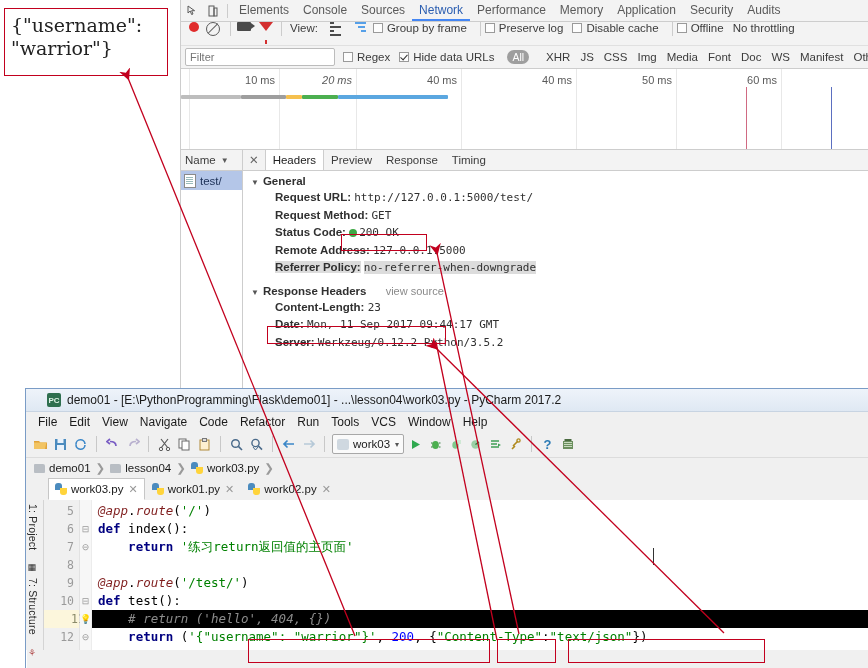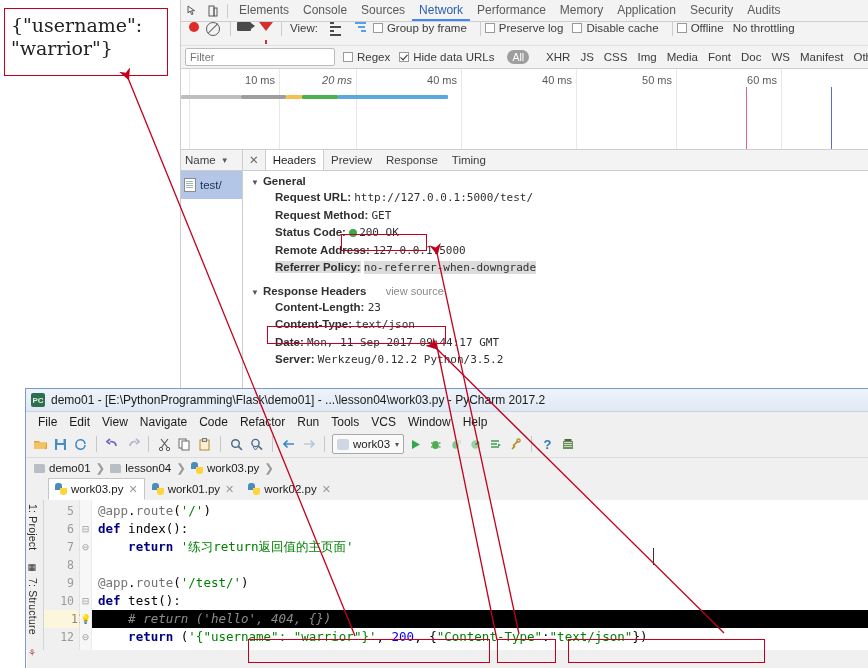--- a/index.html
+++ b/index.html
@@ -46,40 +46,40 @@
   .tl-grid{position:absolute;top:0;bottom:0;width:1px;background:#e8e8e8;}
   .tl-lbl{position:absolute;top:5px;font-size:11px;color:#5a5a5a;transform:translateX(-100%);padding-right:4px;}
   .tl-evt{position:absolute;top:18px;bottom:0;width:1px;}
   .bar-seg{position:absolute;height:4px;top:26px;border-radius:1px;}
 
   
   #dt-body{display:flex;height:calc(400px - 21px - 23px - 22px - 80px);}
   #dt-names{width:62px;border-right:1px solid #cdcdcd;box-sizing:border-box;}
   .names-head{height:20px;display:flex;align-items:center;border-bottom:1px solid #cdcdcd;background:#f3f3f3;font-size:11.5px;color:#3c3c3c;padding-left:4px;}
   .caret-dn{margin-left:5px;font-size:8px;color:#5a5a5a;}
-  .row-sel{height:28px;display:flex;align-items:center;background:#b4c6e8;font-size:11.5px;color:#1b2f55;padding-left:3px;}
+  .row-sel{height:19px;display:flex;align-items:center;background:#b4c6e8;font-size:11.5px;color:#1b2f55;padding-left:3px;}
   .doc-ico{width:10px;height:12px;background:#fff;border:1px solid #8a8a8a;margin-right:4px;position:relative;}
   .doc-ico:after{content:"";position:absolute;left:1px;top:2px;width:7px;height:1px;box-shadow:0 2px 0 #9bb,0 4px 0 #9bb,0 6px 0 #9bb;background:#9bb;}
   #dt-detail{flex:1;overflow:hidden;background:#fff;}
   .dsec-tabs{height:20px;display:flex;align-items:center;border-bottom:1px solid #cdcdcd;background:#f3f3f3;font-size:11.5px;color:#3c3c3c;}
   .xbtn{padding:0 6px;color:#666;}
   .dtab{padding:0 7px;line-height:20px;height:20px;}
   .dtab.sel{background:#fff;border-left:1px solid #cdcdcd;border-right:1px solid #cdcdcd;box-sizing:border-box;color:#222;text-align:right;}
   .grp-title{font-weight:bold;font-size:11.5px;color:#303030;padding:4px 0 2px 8px;}
   .tri{display:inline-block;margin-right:4px;font-size:8px;color:#555;}
   .hdr-row{padding-left:32px;font-size:11.5px;line-height:16.5px;color:#303030;}
   .hdr-k{font-weight:bold;}
   .hdr-v{font-family:"DejaVu Sans Mono", monospace;font-size:11px;color:#303030;margin-top:24px;}
   .hl-grey{background:#dcdcdc;}
   .viewsrc{color:#8a8a8a;font-weight:normal;font-size:11px;margin-left:16px;}
   .greendot{display:inline-block;width:8px;height:8px;border-radius:50%;background:#3ea845;vertical-align:-1px;margin-right:2px;}
 
   
   #pycharm{left:25px;top:388px;width:843px;height:280px;background:#f0f0f0;border:1px solid #7a9cc6;box-shadow:0 0 0 1px #ffffff inset;}
-  #pc-title{height:22px;background:linear-gradient(#eef3fa,#dfe8f3);display:flex;align-items:center;padding-left:5px;font-size:12px;color:#1a1a1a;border-bottom:1px solid #c8d4e2;}
+  #pc-title{height:22px;background:linear-gradient(#eef3fa,#dfe8f3);display:flex;align-items:center;padding-left:21px;font-size:12px;color:#1a1a1a;border-bottom:1px solid #c8d4e2;}
   .pcicon{width:14px;height:14px;background:#2f6f4f;color:#dff3e6;font-size:8px;font-weight:bold;display:flex;align-items:center;justify-content:center;margin-right:6px;border-radius:2px;font-family:"Liberation Sans",sans-serif;}
   #pc-menu{height:19px;display:flex;align-items:center;background:#f0f0f0;font-size:12px;color:#1a1a1a;padding-left:6px;}
   .mi{padding:0 6px;}
   #pc-toolbar{height:26px;display:flex;align-items:center;background:#f0f0f0;padding-left:6px;gap:3px;border-bottom:1px solid #dcdcdc;}
   .tbico{width:17px;height:17px;display:flex;align-items:center;justify-content:center;font-size:12px;}
   .tbdiv{width:1px;height:16px;background:#c8c8c8;margin:0 4px;}
   .runcfg{display:flex;align-items:center;height:18px;border:1px solid #a8a8a8;background:#fafafa;border-radius:2px;padding:0 4px;font-size:11.5px;color:#1a1a1a;}
   #pc-crumbs{height:20px;display:flex;align-items:center;background:#f0f0f0;font-size:11.5px;color:#1a1a1a;padding-left:8px;}
   .crumb{display:flex;align-items:center;}
   .crumb .sepc{margin:0 5px;color:#9a9a9a;}
@@ -96,21 +96,21 @@
   .vtab{position:absolute;left:1px;writing-mode:vertical-rl;font-size:10.5px;color:#2a2a2a;letter-spacing:0.2px;}
   #pc-gutter{width:36px;background:#f0f0f0;border-right:1px solid #e2e2e2;padding-top:2px;box-sizing:border-box;}
   .lnum{height:18px;line-height:18px;text-align:right;padding-right:5px;font-family:"DejaVu Sans Mono", monospace;font-size:11.5px;color:#9a9a9a;}
   .lnum.cur{background:#fcf6dc;color:#8a8a6a;padding-left:27px;}
   #pc-fold{width:12px;background:#f7f7f7;border-right:1px solid #ececec;padding-top:2px;box-sizing:border-box;}
   .fmark{height:18px;display:flex;align-items:center;justify-content:center;font-size:9px;color:#9a9a9a;}
   #pc-code{flex:1;padding-top:2px;position:relative;background:#fff;overflow:hidden;}
   .cline{height:18px;line-height:18px;font-family:"DejaVu Sans Mono", monospace;font-size:12.5px;white-space:pre;padding-left:6px;}
   .cline.cur{background:#000000;}
   .kw{color:#000080;font-weight:bold;}
-  .deco{color:#737373;}
+  .deco{color:#7f1d1d;font-style:italic;}
   .str{color:#008000;}
   .cmt{color:#8c8c8c;font-style:italic;}
   .num{color:#0000ff;}
   .plain{color:#000000;}
   .bulb{color:#e8b008;}
 
   
   .annot-box{position:absolute;border:1.4px solid #c2001e;background:transparent;box-sizing:border-box;}
   .annot-text{position:absolute;border:1.4px solid #c2001e;box-sizing:border-box;background:#fff;
     font-family:"DejaVu Serif", serif;font-size:19px;color:#222;line-height:23px;padding:5px 6px;}
@@ -279,24 +279,20 @@
 
       <div class="grp-title" style="padding-top:8px">
         <span class="tri">▼</span><span>Response Headers</span>
         <span class="viewsrc">view source</span>
       </div>
       <div class="hdr-row">
         <span class="hdr-k">Content-Length:</span>
         <span class="hdr-v">23</span>
       </div>
       <div class="hdr-row">
-        <span class="hdr-k">Content-Type:</span>
-        <span class="hdr-v">text/json</span>
-      </div>
-      <div class="hdr-row">
         <span class="hdr-k">Date:</span>
         <span class="hdr-v">Mon, 11 Sep 2017 09:44:17 GMT</span>
       </div>
       <div class="hdr-row">
         <span class="hdr-k">Server:</span>
         <span class="hdr-v">Werkzeug/0.12.2 Python/3.5.2</span>
       </div>
     </div>
   </div>
 </div>

